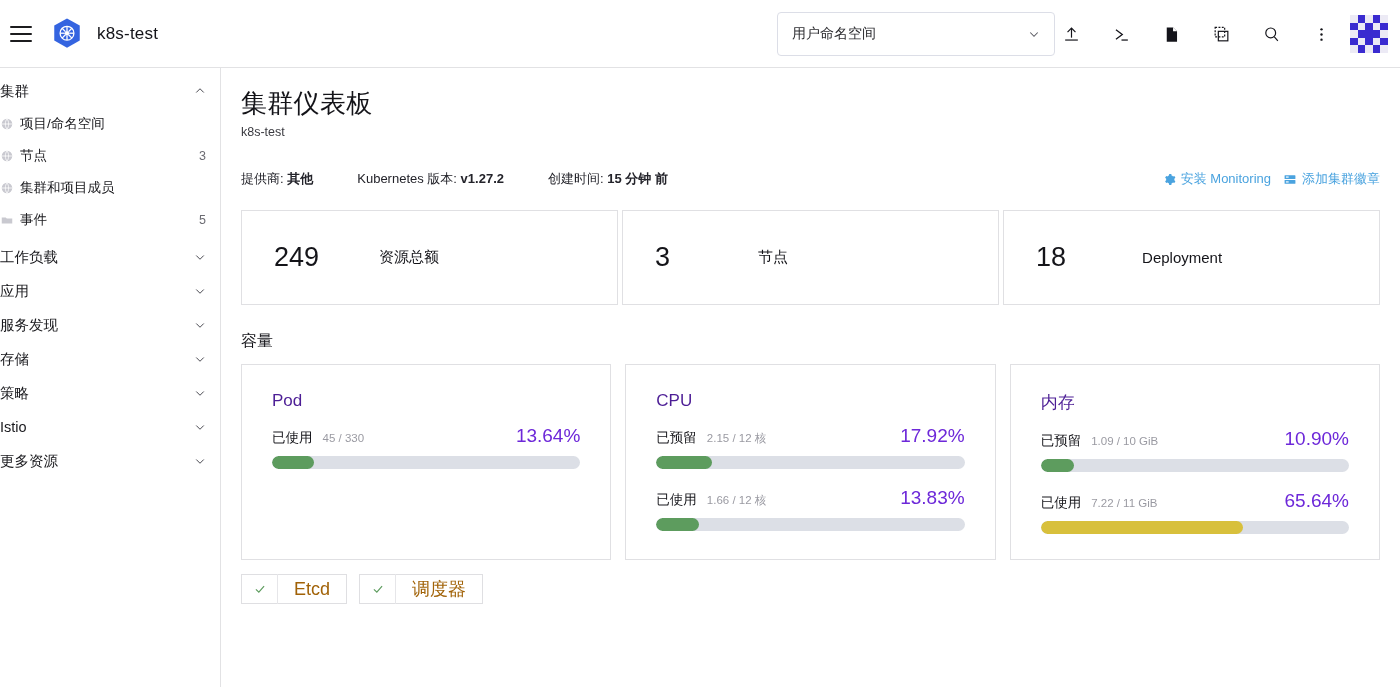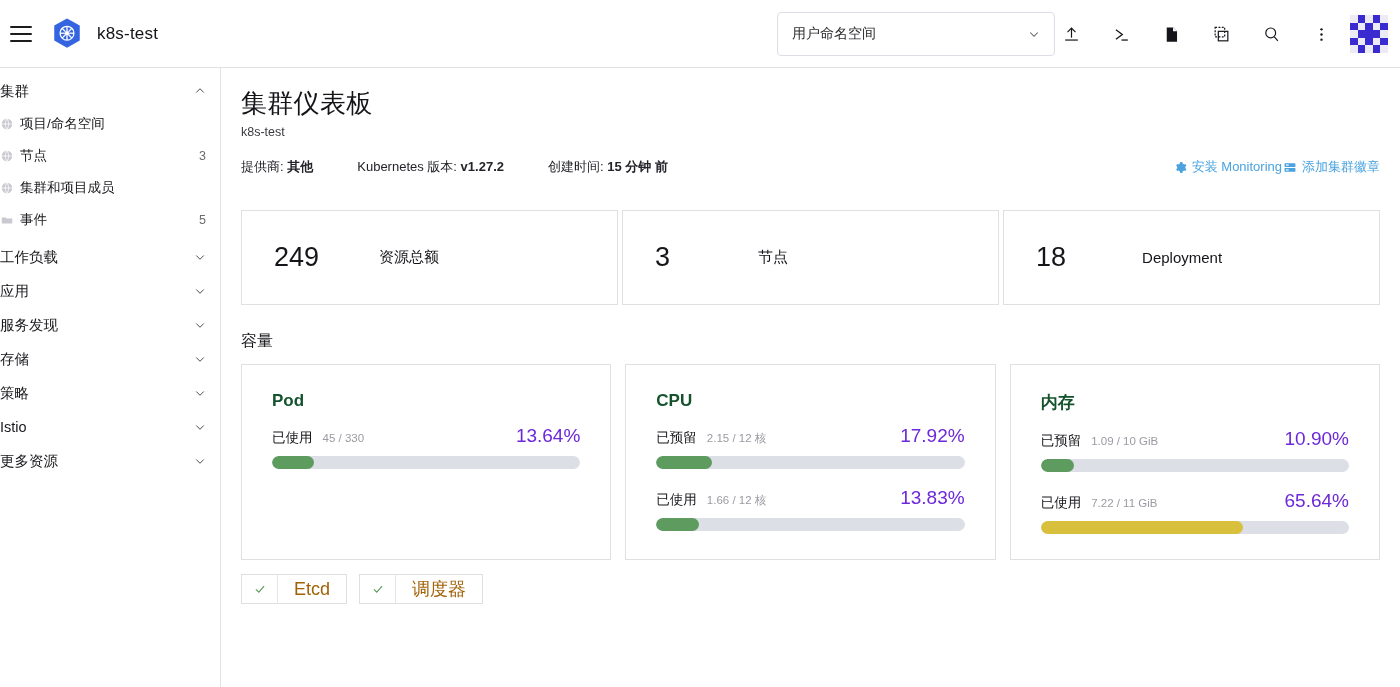--- a/index.html
+++ b/index.html
@@ -79,45 +79,45 @@
     border-left: 4px solid #3d98d3; display: flex; align-items: center;
     padding: 0 14px 0 14px; position: relative;
   }
   .banner .b-text { font-size: 13.5px; color: #20202a; }
   .banner .b-close {
     position: absolute; right: 14px; top: 50%; transform: translateY(-50%);
     font-size: 17px; color: #3e3e46; cursor: pointer; line-height: 1;
   }
 
   .meta-row {
-    margin-top: 19px; height: 30px; display: flex; align-items: flex-start;
+    margin-top: 19px; height: 30px; display: flex; align-items: flex-end;
     font-size: 13px; color: #23232a; position: relative;
   }
   .meta-item { margin-right: 44px; }
   .meta-item b { font-weight: 700; }
-  .meta-actions { position: absolute; right: 0; display: flex; align-items: center; gap: 1px; }
+  .meta-actions { position: absolute; right: 0; display: flex; align-items: center; gap: 12px; }
   .act-link { display: flex; align-items: center; gap: 5px; color: #4aa3df; font-size: 13px; cursor: pointer; }
   .act-link svg { display: block; }
 
   .cards-row { display: flex; gap: 4px; margin-top: 22px; }
   .stat-card {
     flex: 1; height: 95px; border: 1px solid #e0e0e3; background: #fff;
     display: flex; align-items: center; padding-left: 32px;
   }
   .stat-num { font-size: 27px; font-weight: 400; color: #141419; }
   .stat-lbl { font-size: 15px; color: #141419; margin-left: 60px; }
 
   .section-title { font-size: 16px; color: #141419; margin-top: 26px; }
 
   .cap-row { display: flex; gap: 14px; margin-top: 12px; }
   .cap-card {
     flex: 1; height: 196px; border: 1px solid #e0e0e3; background: #fff;
     padding: 26px 30px 0 30px;
   }
-  .cap-title { font-size: 17px; color: #14532d; margin-bottom: 14px; font-weight: bold; }
+  .cap-title { font-size: 17px; color: #4c1d95; margin-bottom: 14px; }
   .bar-block { margin-bottom: 18px; }
   .bar-head { display: flex; align-items: baseline; font-size: 13.5px; color: #141419; }
   .bar-head .lbl { margin-right: 10px; }
   .bar-head .sub { font-size: 11.5px; color: #9a9aa2; flex: 1; }
   .bar-head .pct { font-size: 19px; color: #6d28d9; }
   .track {
     height: 13px; background: #dcdfe6; border-radius: 7px; margin-top: 9px; overflow: hidden;
   }
   .fill { height: 13px; border-radius: 7px; }
 

